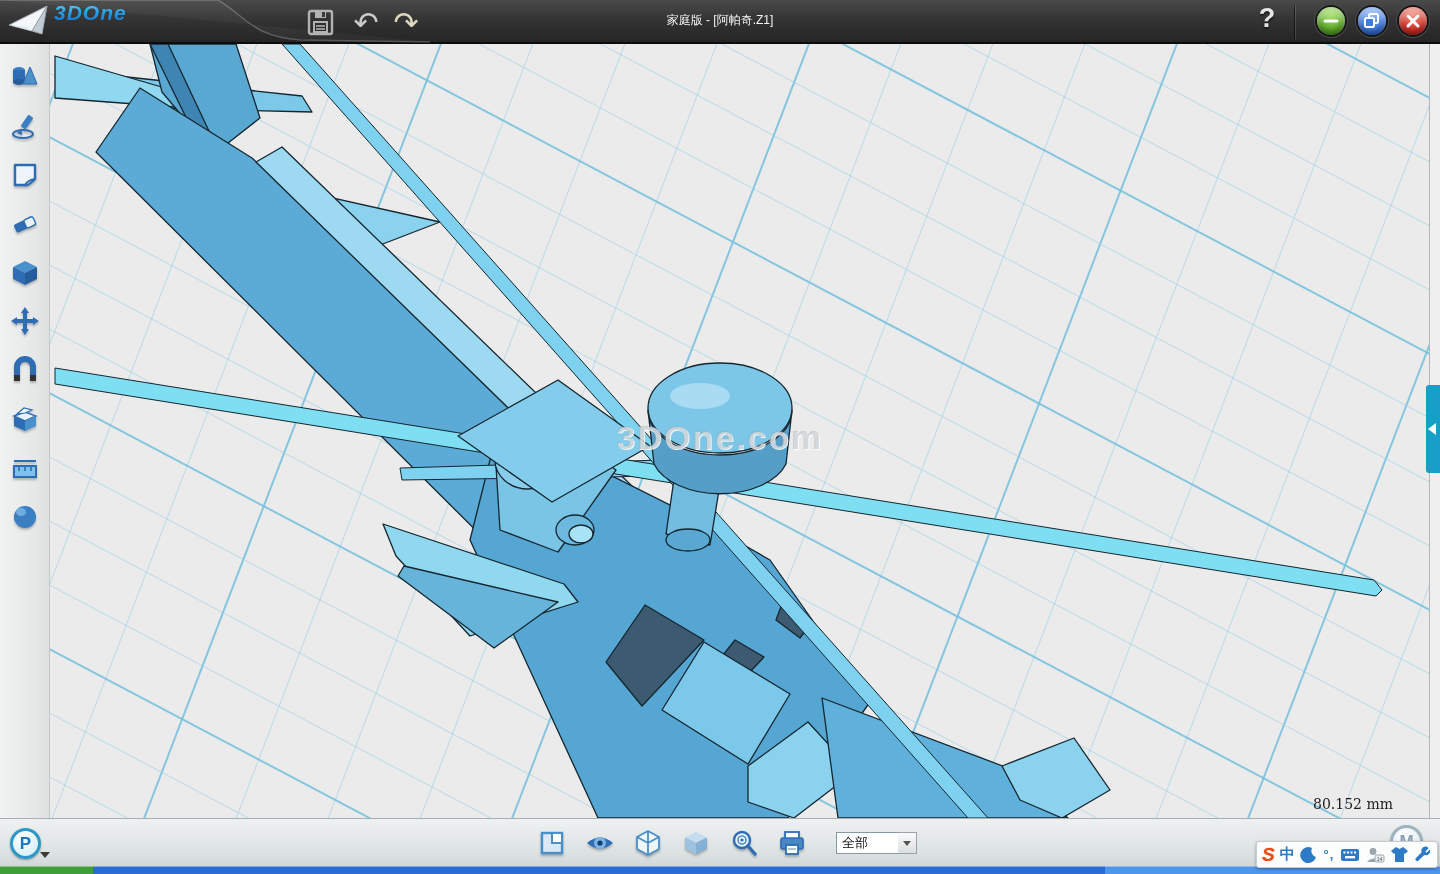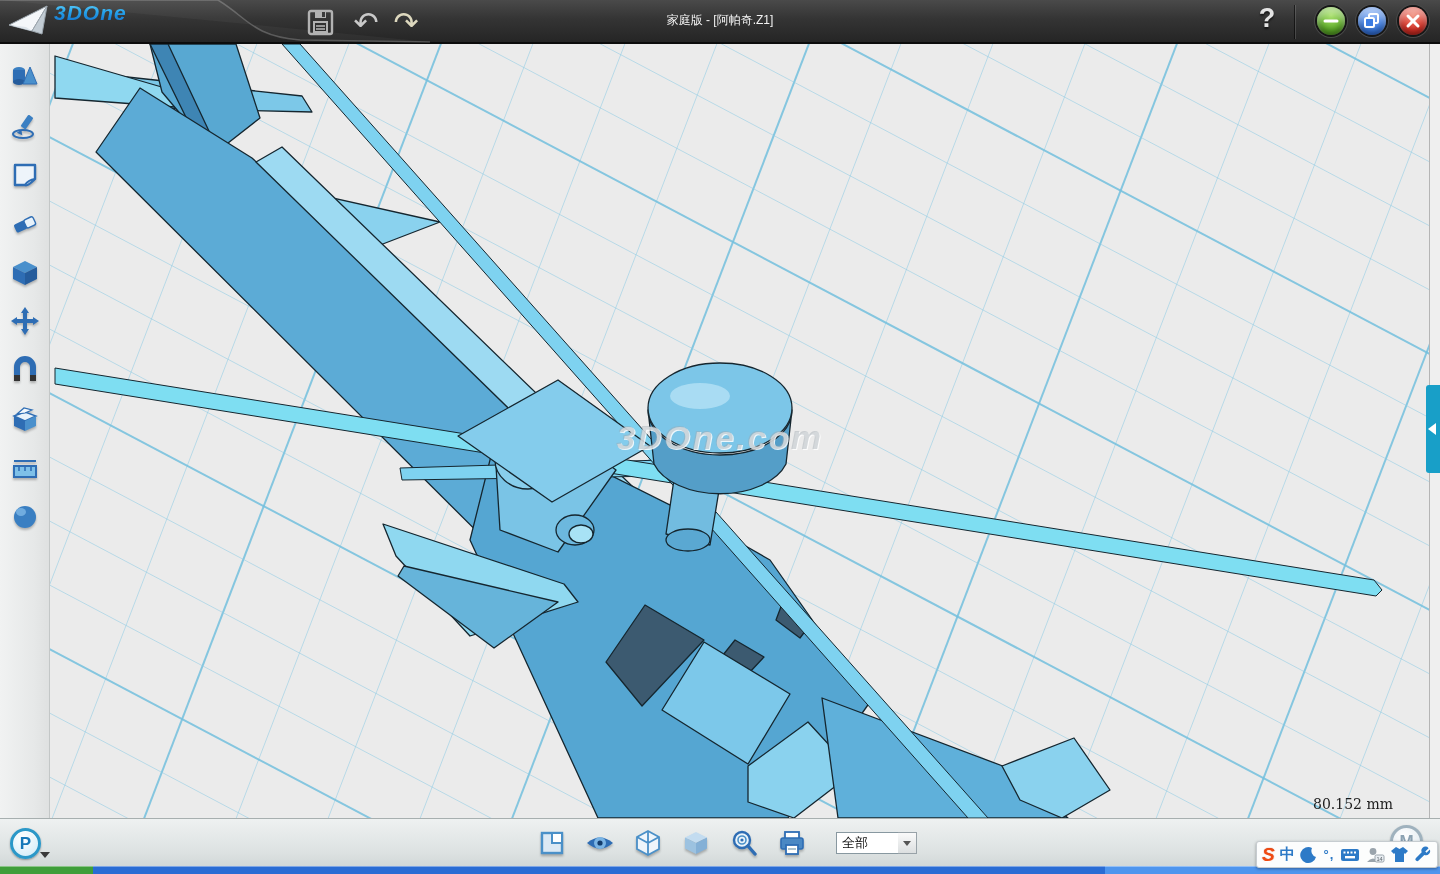--- a/index.html
+++ b/index.html
@@ -35,21 +35,21 @@
   
   .sidebar { position:absolute; left:0; top:44px; width:50px; height:774px;
     background:linear-gradient(90deg,#f1f2f2,#e6e8e8 70%,#dfe1e1);
     border-right:1px solid #c3c7c7; z-index:20; }
   .side-tool { position:absolute; left:7px; width:36px; height:36px; display:flex; align-items:center;
     justify-content:center; cursor:pointer; filter:drop-shadow(0 2px 1px rgba(0,0,0,.25)); }
 
   
   .viewport { position:absolute; left:50px; top:44px; width:1379px; height:774px; background:#ebebeb; overflow:hidden; }
   .viewport svg { position:absolute; left:0; top:0; width:1379px; height:774px; }
-  .watermark { position:absolute; left:566px; top:374px; font-size:34px; font-weight:bold; font-style:italic;
+  .watermark { position:absolute; left:566px; top:374px; font-size:34px; font-weight:bold; 
     letter-spacing:2px; color:rgba(158,168,174,.42); text-shadow:1px 1px 0 rgba(255,255,255,.85); pointer-events:none; }
   .scale-label { position:absolute; right:36px; top:752px; font-family:"DejaVu Serif",serif; font-size:14px; color:#1c1c1c; }
 
   
   .right-strip { position:absolute; left:1429px; top:44px; width:11px; height:774px; background:#efefef;
     border-left:1px solid #b5b5b5; z-index:15; }
   .panel-tab { position:absolute; left:1426px; top:385px; width:14px; height:88px; background:#189fc8;
     border-radius:3px 0 0 3px; z-index:16; cursor:pointer; }
   .panel-tab .arr { position:absolute; left:2px; top:38px; width:0; height:0;
     border-top:6px solid transparent; border-bottom:6px solid transparent; border-right:8px solid #fff; }

